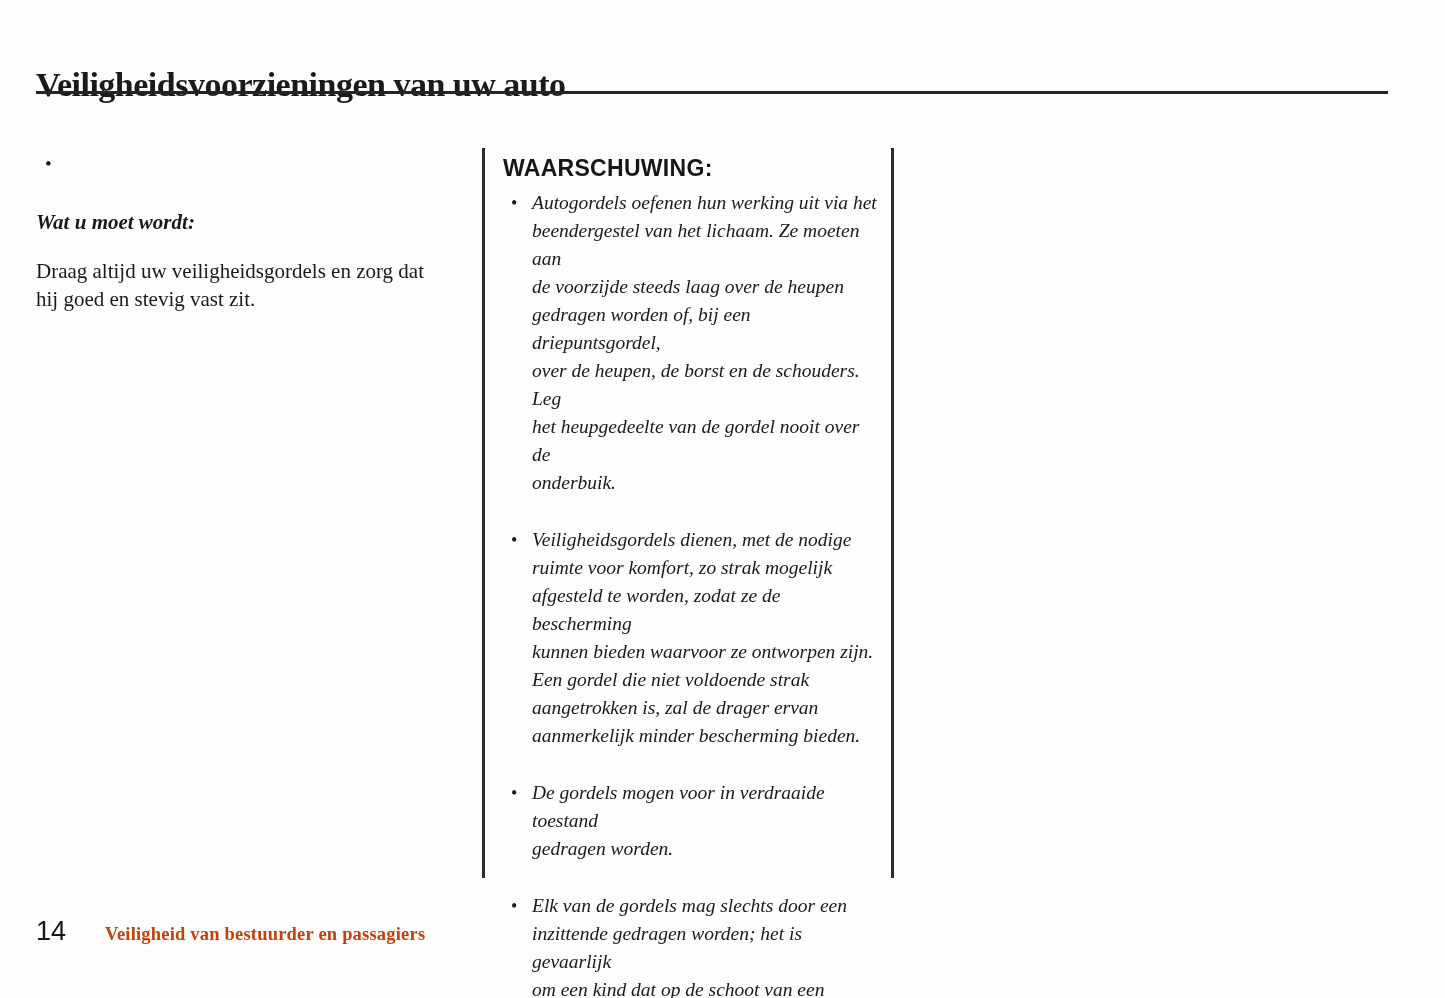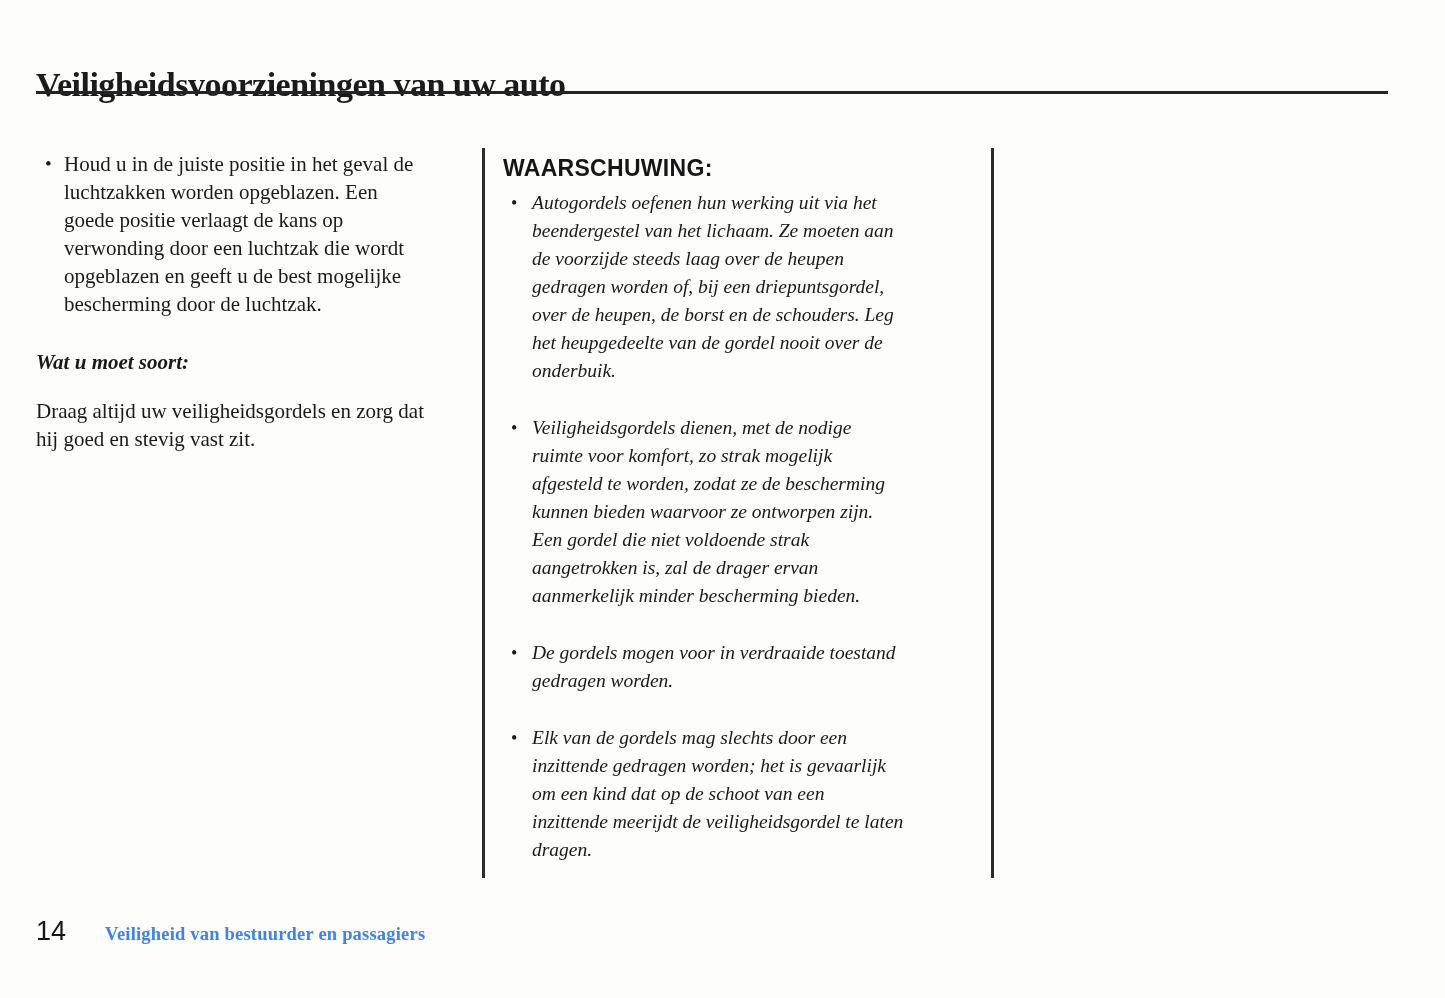--- a/index.html
+++ b/index.html
@@ -67,21 +67,21 @@
     margin-top: 30px;
     font-weight: bold;
     font-style: italic;
   }
 
   
   .warning-block {
     position: absolute;
     left: 482px;
     top: 148px;
-    width: 512px;
+    width: 412px;
     height: 730px;
     box-sizing: border-box;
     border-left: 3px solid #2b2b2b;
     border-right: 3px solid #2b2b2b;
     padding: 5px 14px 0 18px;
   }
   .warning-heading {
     font-family: "Liberation Sans", sans-serif;
     font-weight: bold;
     font-size: 23px;
@@ -124,45 +124,39 @@
     font-weight: normal;
     font-size: 27px;
     color: #161616;
   }
   .footer-label {
     margin-left: 39px;
     font-family: "Liberation Serif", serif;
     font-weight: bold;
     font-size: 18.5px;
     letter-spacing: 0.2px;
-    color: #3b82f6;
+    color: #c2410c;
   }
 </style>
 </head>
 <body>
 
 <div id="page">
 
   <h1 class="page-title">Veiligheidsvoorzieningen van uw auto</h1>
   <div class="title-rule"></div>
 
   <div class="left-col">
 
     <div class="lc-bullet-item">
       <span class="lc-bullet-glyph">•</span>
-      <span class="pre">Houd u in de juiste positie in het geval de
-luchtzakken worden opgeblazen. Een
-goede positie verlaagt de kans op
-verwonding door een luchtzak die wordt
-opgeblazen en geeft u de best mogelijke
-bescherming door de luchtzak.</span>
-    </div>
-
-
-    <p class="lc-action-heading">Wat u moet soort:</p>
+    </div>
+
+
+    <p class="lc-action-heading">Wat u moet wordt:</p>
 
     <p class="pre" style="margin:0;">Draag altijd uw veiligheidsgordels en zorg dat
 hij goed en stevig vast zit.</p>
 
   </div>
 
   <div class="warning-block">
 
     <div class="warning-heading">WAARSCHUWING:</div>
 

